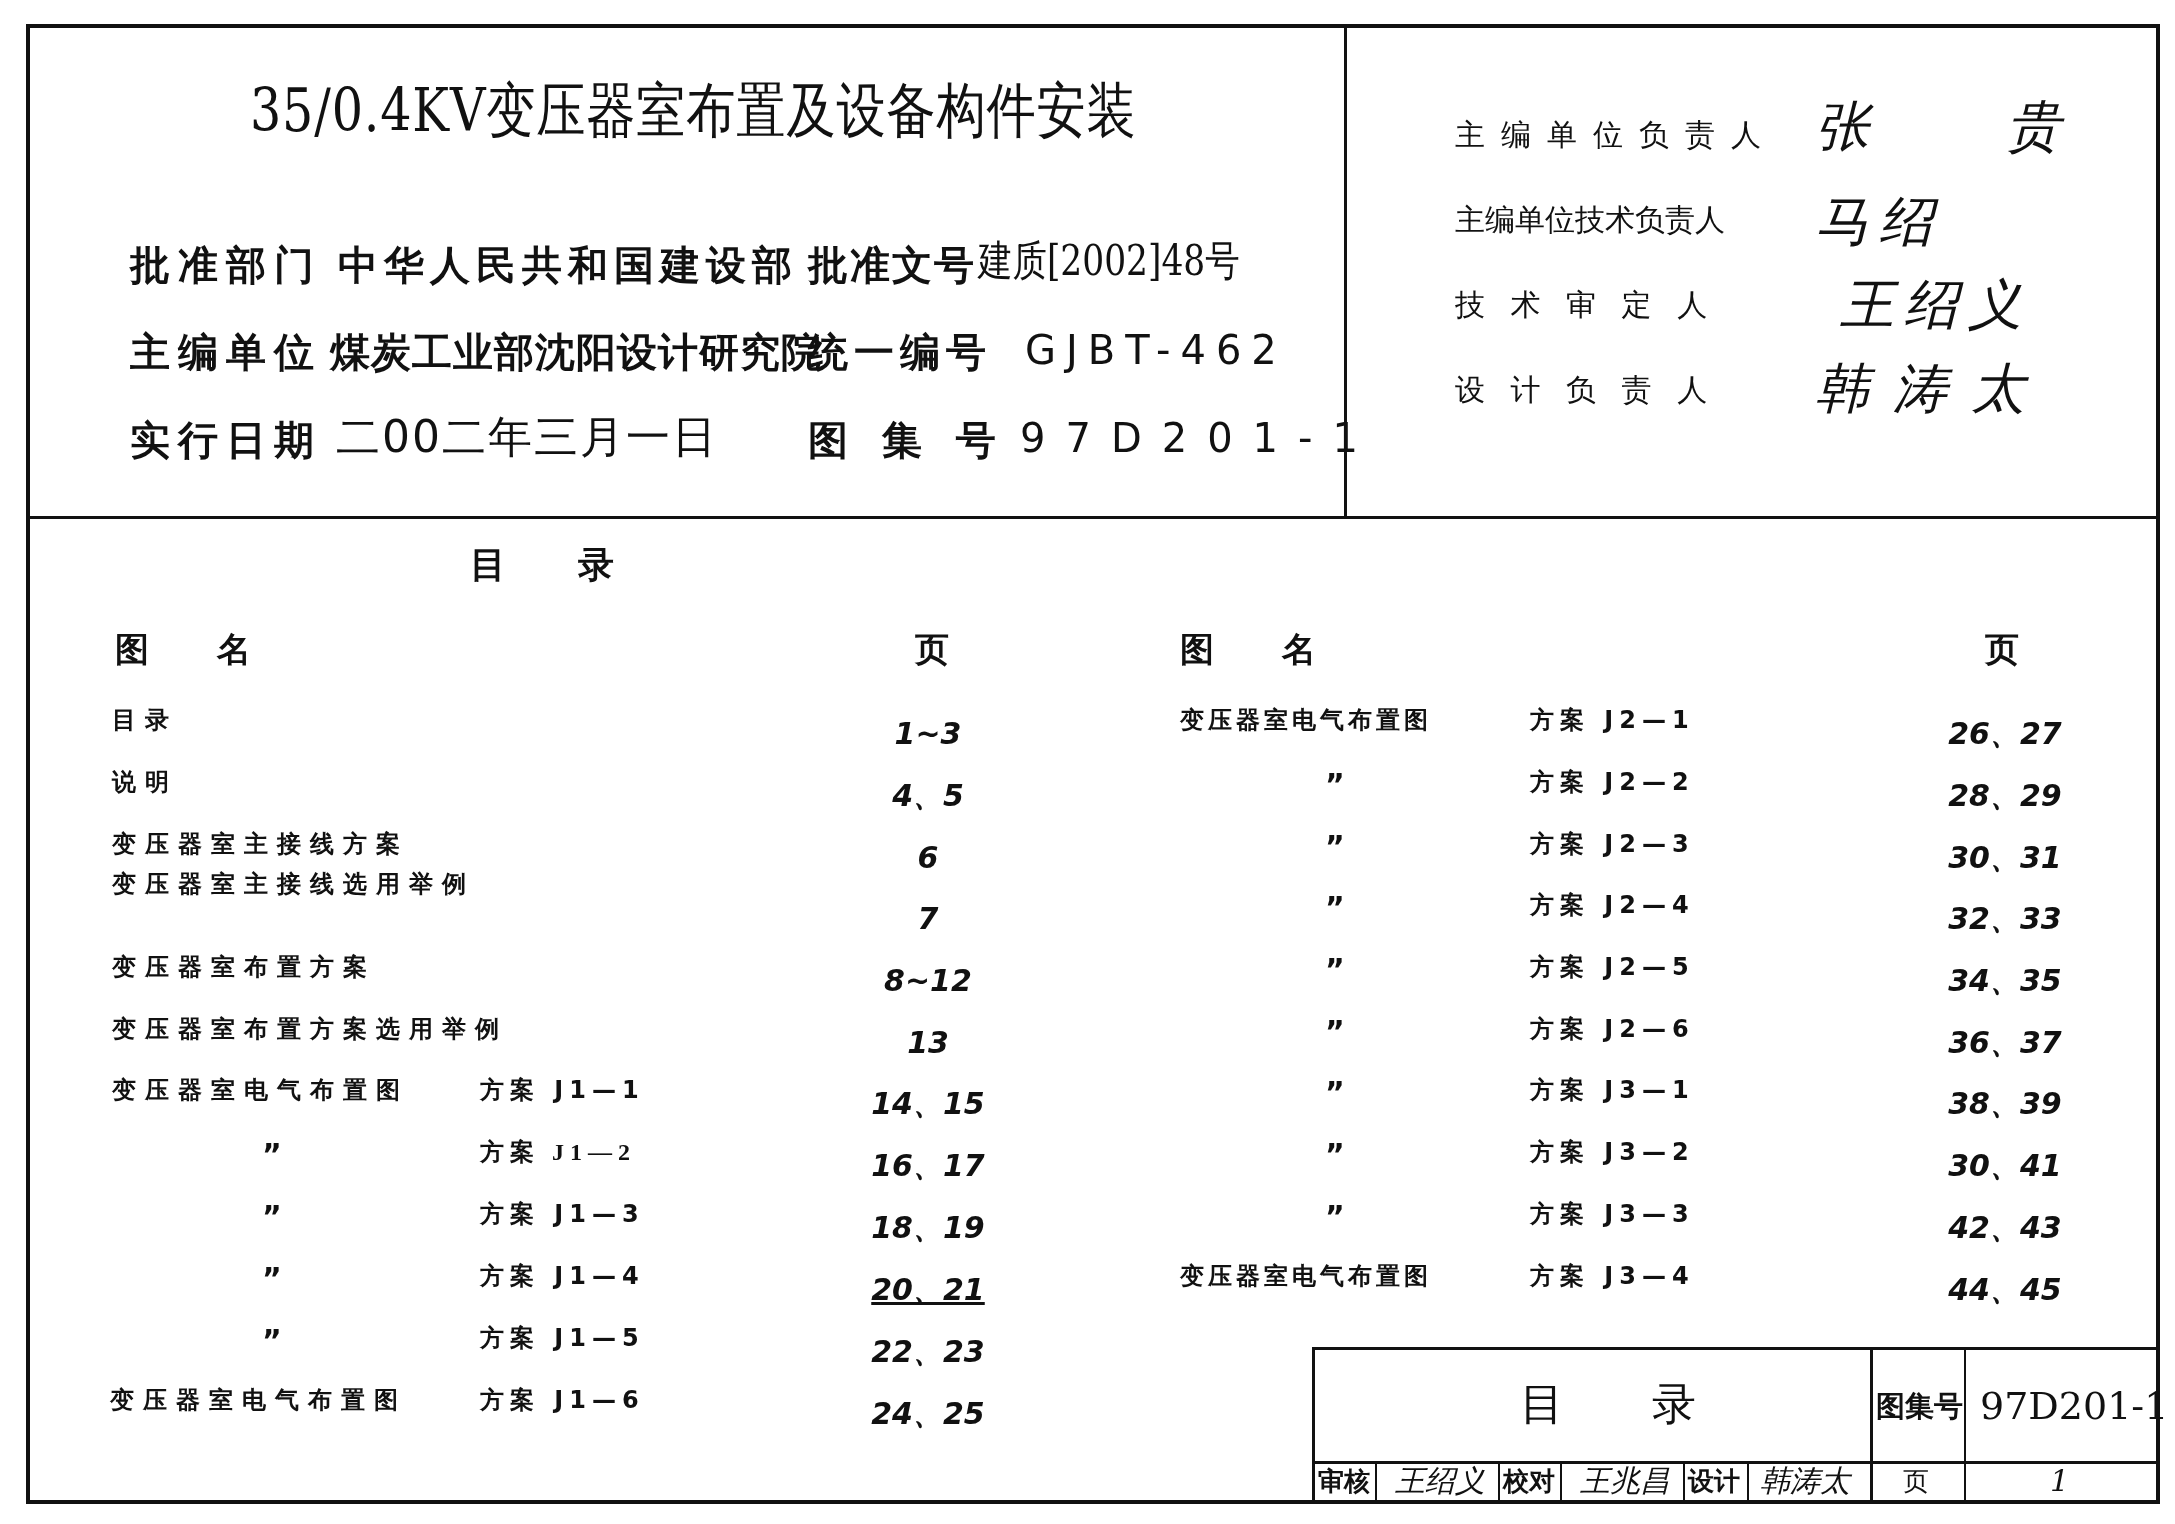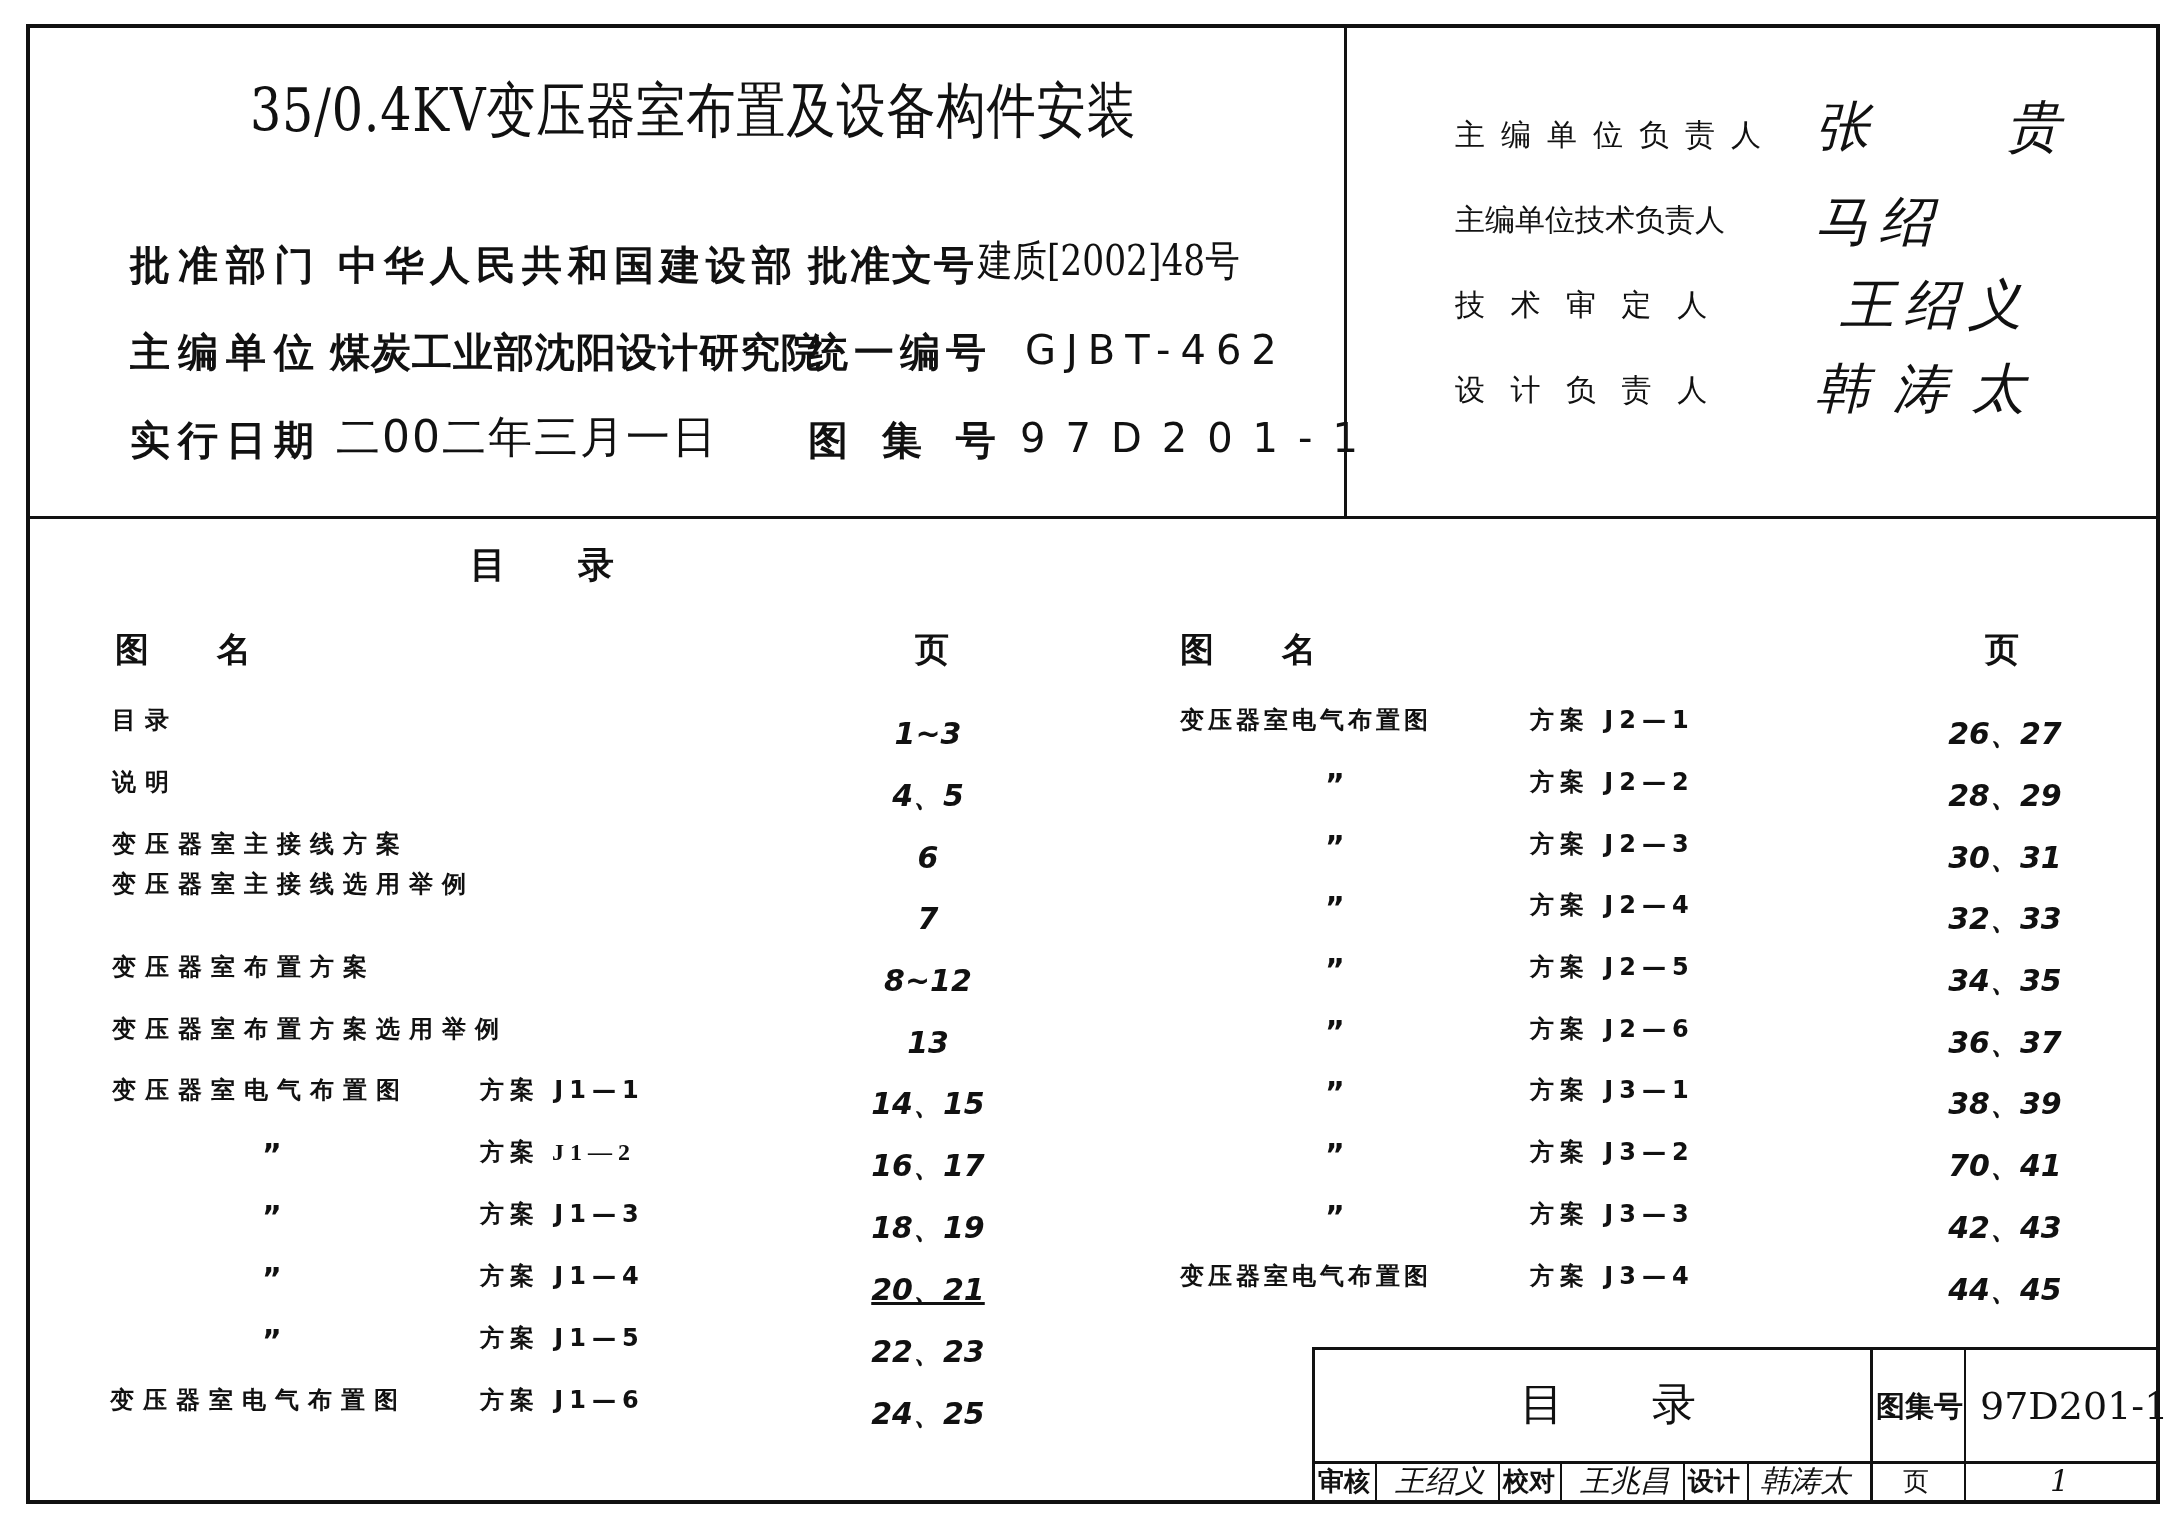--- a/index.html
+++ b/index.html
@@ -166,21 +166,21 @@
     <div class="t pg" style="left:1935px; top:1019px;">36、37</div>
   </div>
   <div>
     <div class="t ditto" style="left:1325px; top:1078px;">”</div>
     <div class="t toc" style="left:1530px; top:1078px; letter-spacing:6px;">方案 J3—1</div>
     <div class="t pg" style="left:1935px; top:1080px;">38、39</div>
   </div>
   <div>
     <div class="t ditto" style="left:1325px; top:1140px;">”</div>
     <div class="t toc" style="left:1530px; top:1140px; letter-spacing:6px;">方案 J3—2</div>
-    <div class="t pg" style="left:1935px; top:1142px;">70、41</div>
+    <div class="t pg" style="left:1935px; top:1142px;">30、41</div>
   </div>
   <div>
     <div class="t ditto" style="left:1325px; top:1202px;">”</div>
     <div class="t toc" style="left:1530px; top:1202px; letter-spacing:6px;">方案 J3—3</div>
     <div class="t pg" style="left:1935px; top:1204px;">42、43</div>
   </div>
   <div>
     <div class="t toc" style="left:1180px; top:1264px; letter-spacing:4px;">变压器室电气布置图</div>
     <div class="t toc" style="left:1530px; top:1264px; letter-spacing:6px;">方案 J3—4</div>
     <div class="t pg" style="left:1935px; top:1266px;">44、45</div>

